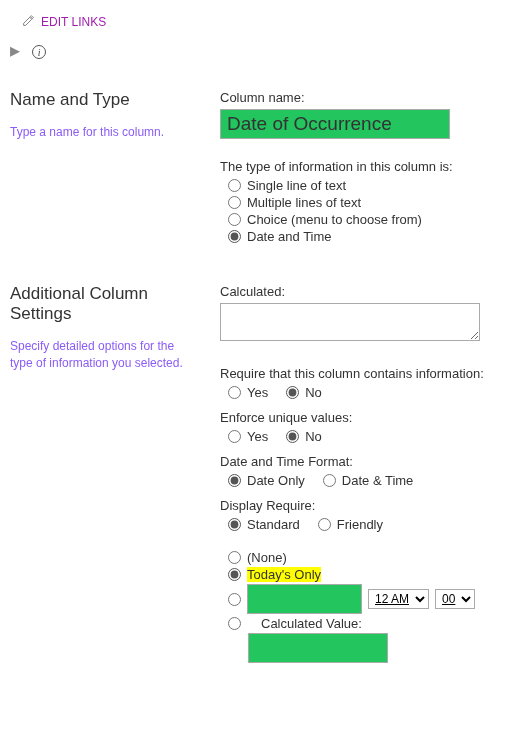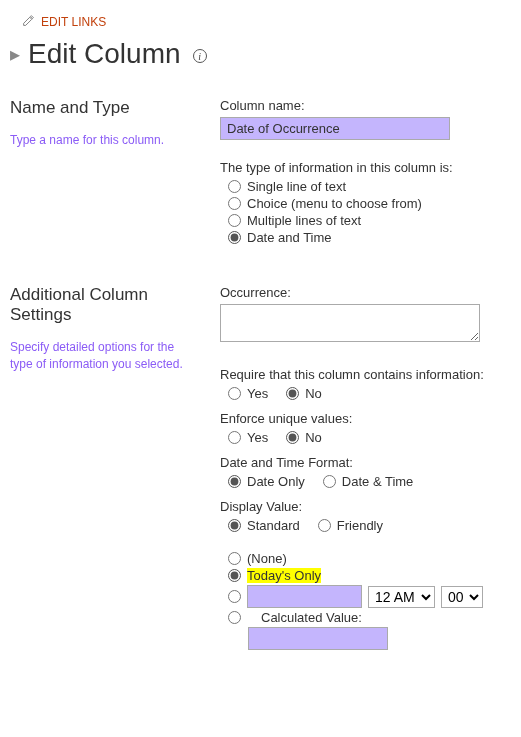--- a/index.html
+++ b/index.html
@@ -10,21 +10,21 @@
     font-size: 13px;
     color: #444;
     width: 521px;
     background: #fff;
   }
   
   .edit-links {
     display: flex;
     align-items: center;
     gap: 6px;
-    color: #c2410c;
+    color: #a21caf;
     font-size: 12px;
     margin: 4px 0 8px 12px;
     cursor: pointer;
   }
   .edit-links svg { width: 13px; height: 13px; }
   
   .breadcrumb {
     display: flex;
     align-items: center;
     gap: 8px;
@@ -81,24 +81,24 @@
     color: #333;
   }
   .right .label {
     display: block;
     margin-bottom: 4px;
   }
   .right .group {
     margin-bottom: 10px;
   }
   .right input[type="text"] {
-    background: #c4b5fd;
+    background: #22c55e;
     border: 1px solid #aaa;
     padding: 3px 6px;
-    font-size: 13px;
+    font-size: 19px;
     font-family: inherit;
     color: #333;
   }
   .col-name-input { width: 230px; }
   .right textarea {
     width: 260px;
     height: 38px;
     border: 1px solid #aaa;
     font-family: inherit;
     font-size: 13px;
@@ -125,23 +125,24 @@
     gap: 6px;
   }
   input[type="radio"] {
     margin: 0;
     width: 13px;
     height: 13px;
     accent-color: #555;
   }
   select {
     border: 1px solid #aaa;
-    font-size: 14px;
+    font-size: 12px;
     padding: 1px 2px;
     background: #fff;
+    text-decoration: underline;
   }
   .highlight {
     background: #ffff00;
   }
   .dv-custom-row {
     display: flex;
     align-items: center;
     gap: 6px;
     padding-left: 8px;
     margin: 2px 0;
@@ -167,21 +168,20 @@
   <span>
     <svg viewBox="0 0 16 16">
         <path d="M2 11.5 L9.5 4 L12 6.5 L4.5 14 L2 14 Z M10.3 3.2 L11.5 2 L14 4.5 L12.8 5.7 Z" fill="none" stroke="#666" stroke-width="1"></path>
       </svg>
   </span>
   <span>EDIT LINKS</span>
 </div>
 
 <div class="breadcrumb">
   <span class="chev">▸</span>
-  <span>Edit Column</span>
   <span class="info-icon">i</span>
 </div>
 
 <div class="row">
   <div class="left">
     <h3>Name and Type</h3>
     <div class="hint">Type a name for this column.</div>
   </div>
   <div class="right">
     <div class="group">
@@ -189,42 +189,42 @@
       <input type="text" class="col-name-input" value="Date of Occurrence" style="">
     </div>
     <div class="group" style="margin-top:20px;">
       <span class="label">The type of information in this column is:</span>
       <div class="radio-row">
         <input type="radio" name="coltype" style="">
         <span>Single line of text</span>
       </div>
       <div class="radio-row">
         <input type="radio" name="coltype" style="">
+        <span>Multiple lines of text</span>
+      </div>
+      <div class="radio-row">
+        <input type="radio" name="coltype" style="">
         <span>Choice (menu to choose from)</span>
-      </div>
-      <div class="radio-row">
-        <input type="radio" name="coltype" style="">
-        <span>Multiple lines of text</span>
       </div>
       <div class="radio-row">
         <input type="radio" name="coltype" checked="" style="">
         <span>Date and Time</span>
       </div>
     </div>
   </div>
 </div>
 
 <div class="row">
   <div class="left">
     <h3>Additional Column Settings</h3>
     <div class="hint">Specify detailed options for the type of information you selected.</div>
   </div>
   <div class="right">
     <div class="group">
-      <span class="label">Occurrence:</span>
+      <span class="label">Calculated:</span>
       <textarea style=""></textarea>
     </div>
 
     <div class="group" style="margin-top:22px;">
       <span class="label">Require that this column contains information:</span>
       <div class="radio-inline">
         <div class="opt">
           <input type="radio" name="req" style="">
           <span>Yes</span>
         </div>
@@ -257,21 +257,21 @@
           <span>Date Only</span>
         </div>
         <div class="opt">
           <input type="radio" name="dtfmt" style="">
           <span>Date &amp; Time</span>
         </div>
       </div>
     </div>
 
     <div class="group">
-      <span class="label">Display Value:</span>
+      <span class="label">Display Require:</span>
       <div class="radio-inline">
         <div class="opt">
           <input type="radio" name="dispfmt" checked="" style="">
           <span>Standard</span>
         </div>
         <div class="opt">
           <input type="radio" name="dispfmt" style="">
           <span>Friendly</span>
         </div>
       </div>

